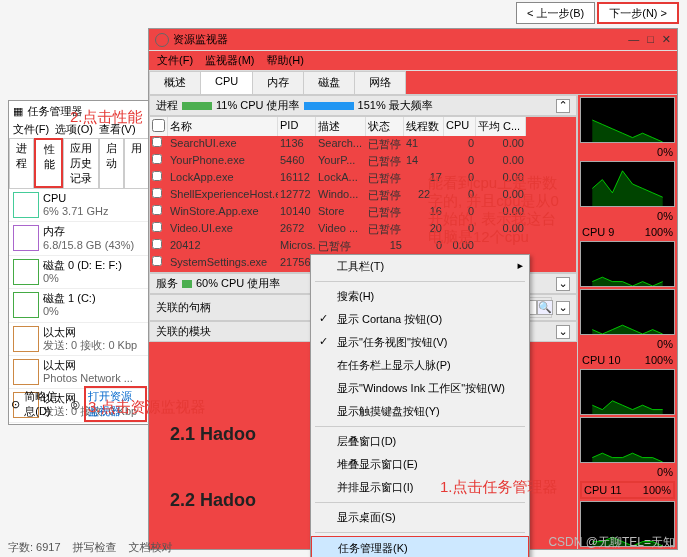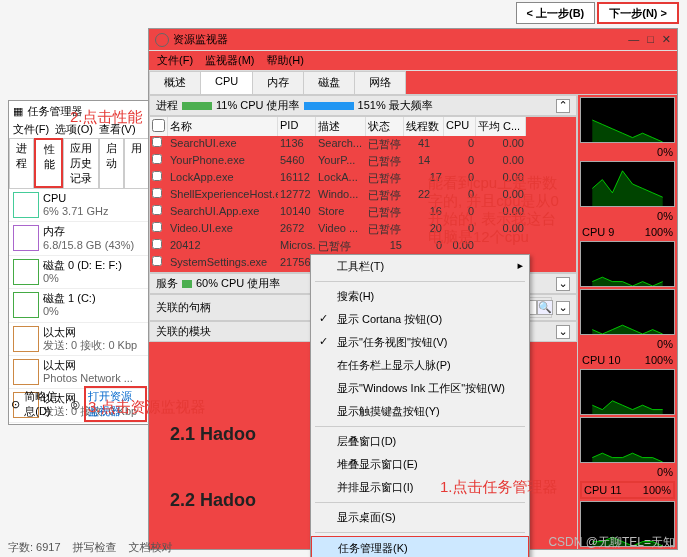--- a/index.html
+++ b/index.html
@@ -1,18 +1,18 @@
 <!DOCTYPE html>
 <html><head>
 <meta charset="utf-8">
 <style>
 * { box-sizing: border-box; margin: 0; padding: 0; font-family: "Microsoft YaHei", Arial, sans-serif; font-size: 11px; }
 body { background: #f5f5f5; width: 687px; height: 557px; position: relative; overflow: hidden; }
 .topnav { position: absolute; top: 0; left: 0; right: 0; height: 26px; display: flex; justify-content: flex-end; gap: 2px; padding: 2px 8px; }
-.topnav button { border: 1px solid #888; background: #fff; padding: 2px 10px; font-weight: bold; }
+.topnav button { border: 1px solid #888; background: #fff; padding: 2px 10px; }
 .topnav .next { border: 2px solid #e53935; }
 .main-window { position: absolute; top: 28px; left: 148px; width: 530px; height: 522px; background: #ef4444; border: 1px solid #999; display: flex; flex-direction: column; }
 .title-bar { height: 22px; display: flex; align-items: center; padding: 0 6px; border-bottom: 1px solid #ddd; }
 .title-bar .icon { width:14px; height:14px; border:1px solid #666; border-radius:50%; margin-right:4px;}
 .title-bar .sys { margin-left:auto; display:flex; gap:8px; color:#333;}
 .menubar { height: 20px; display: flex; gap: 12px; padding: 2px 8px; border-bottom: 1px solid #ddd; }
 .tabs { height: 24px; display: flex; border-bottom: 1px solid #ccc; }
 .tabs .tab { padding: 3px 14px; border: 1px solid #ccc; border-bottom: none; background: #f0f0f0; margin-right: -1px; }
 .tabs .tab.active { background: #fff; }
 .content { flex: 1; display: flex; overflow: hidden; }
@@ -183,31 +183,31 @@
           <div>CPU</div>
           <div>平均 C...</div>
         </div>
         <div id="proc-rows">
             <div class="table-row">
               <div><input type="checkbox" style=""></div>
               <div>SearchUI.exe</div>
               <div>1136</div>
               <div>Search...</div>
               <div>已暂停</div>
-              <div style="text-align:center">41</div>
+              <div style="text-align:left">41</div>
               <div style="text-align:right">0</div>
               <div style="text-align:right">0.00</div>
             </div>
             <div class="table-row">
               <div><input type="checkbox" style=""></div>
               <div>YourPhone.exe</div>
               <div>5460</div>
               <div>YourP...</div>
               <div>已暂停</div>
-              <div style="text-align:center">14</div>
+              <div style="text-align:left">14</div>
               <div style="text-align:right">0</div>
               <div style="text-align:right">0.00</div>
             </div>
             <div class="table-row">
               <div><input type="checkbox" style=""></div>
               <div>LockApp.exe</div>
               <div>16112</div>
               <div>LockA...</div>
               <div>已暂停</div>
               <div style="text-align:right">17</div>
@@ -219,21 +219,21 @@
               <div>ShellExperienceHost.exe</div>
               <div>12772</div>
               <div>Windo...</div>
               <div>已暂停</div>
               <div style="text-align:center">22</div>
               <div style="text-align:right">0</div>
               <div style="text-align:right">0.00</div>
             </div>
             <div class="table-row">
               <div><input type="checkbox" style=""></div>
-              <div>SearchUI.App.exe</div>
+              <div>WinStore.App.exe</div>
               <div>10140</div>
               <div>Store</div>
               <div>已暂停</div>
               <div style="text-align:right">16</div>
               <div style="text-align:right">0</div>
               <div style="text-align:right">0.00</div>
             </div>
             <div class="table-row">
               <div><input type="checkbox" style=""></div>
               <div>Video.UI.exe</div>

